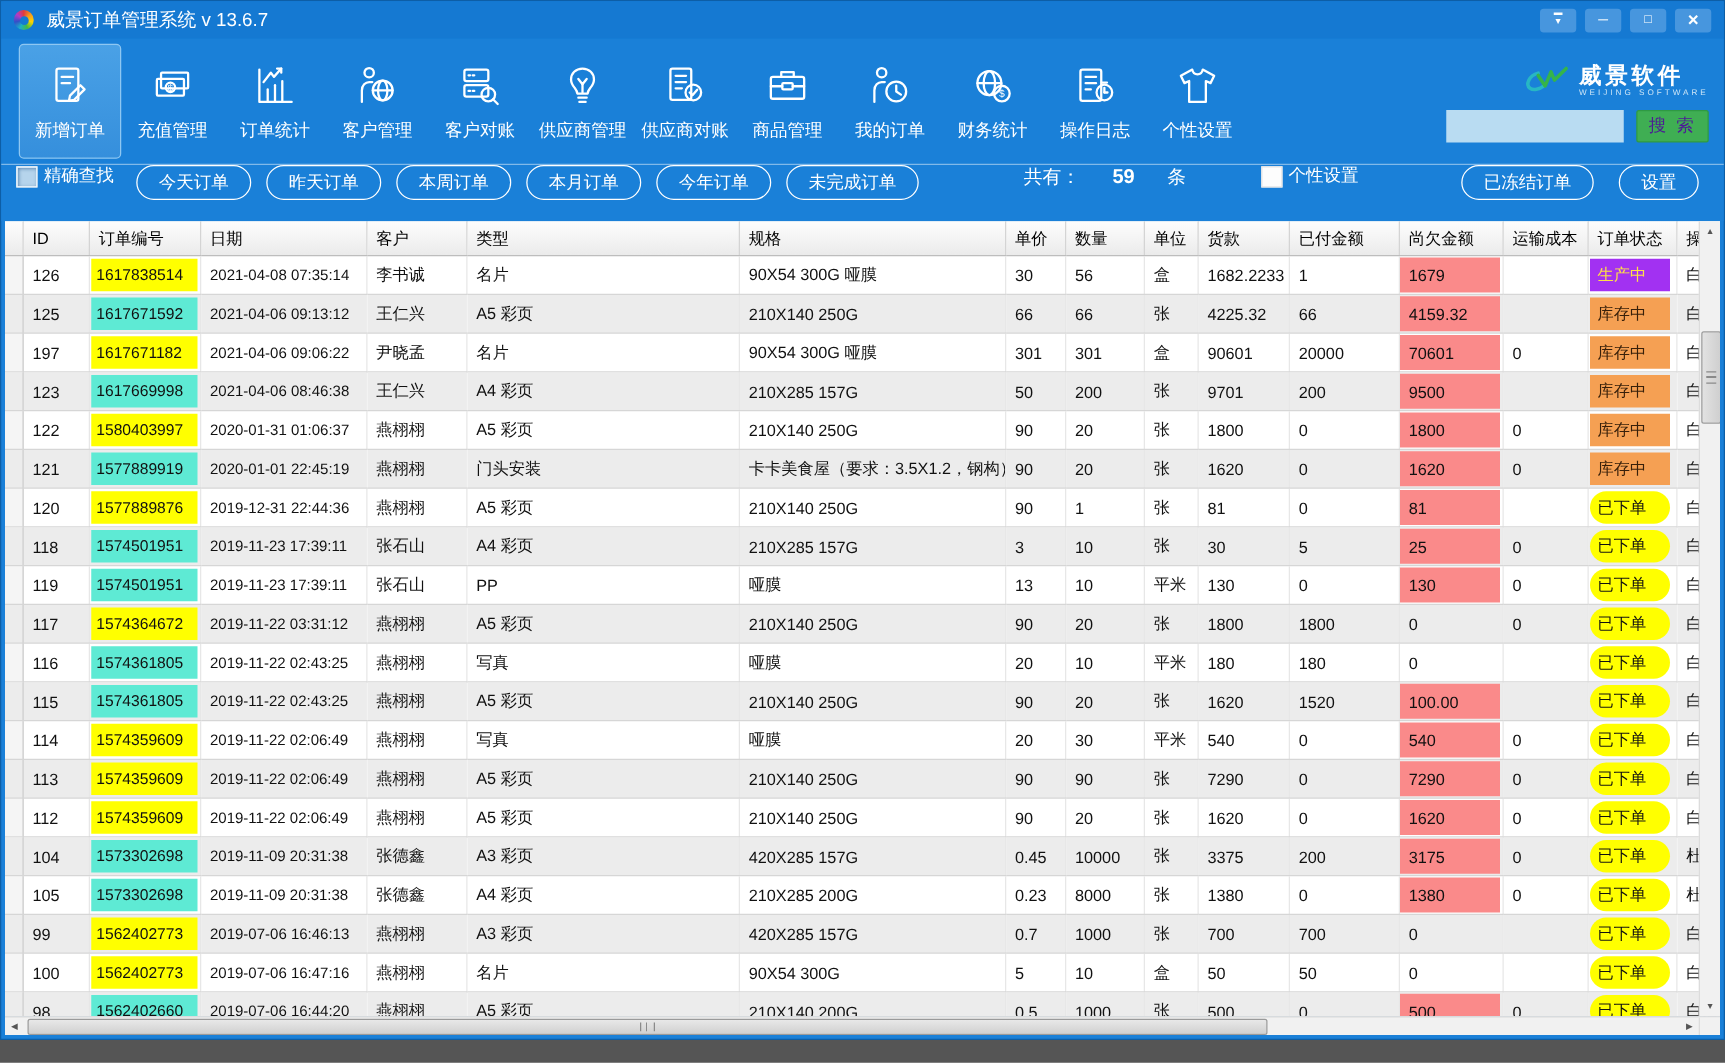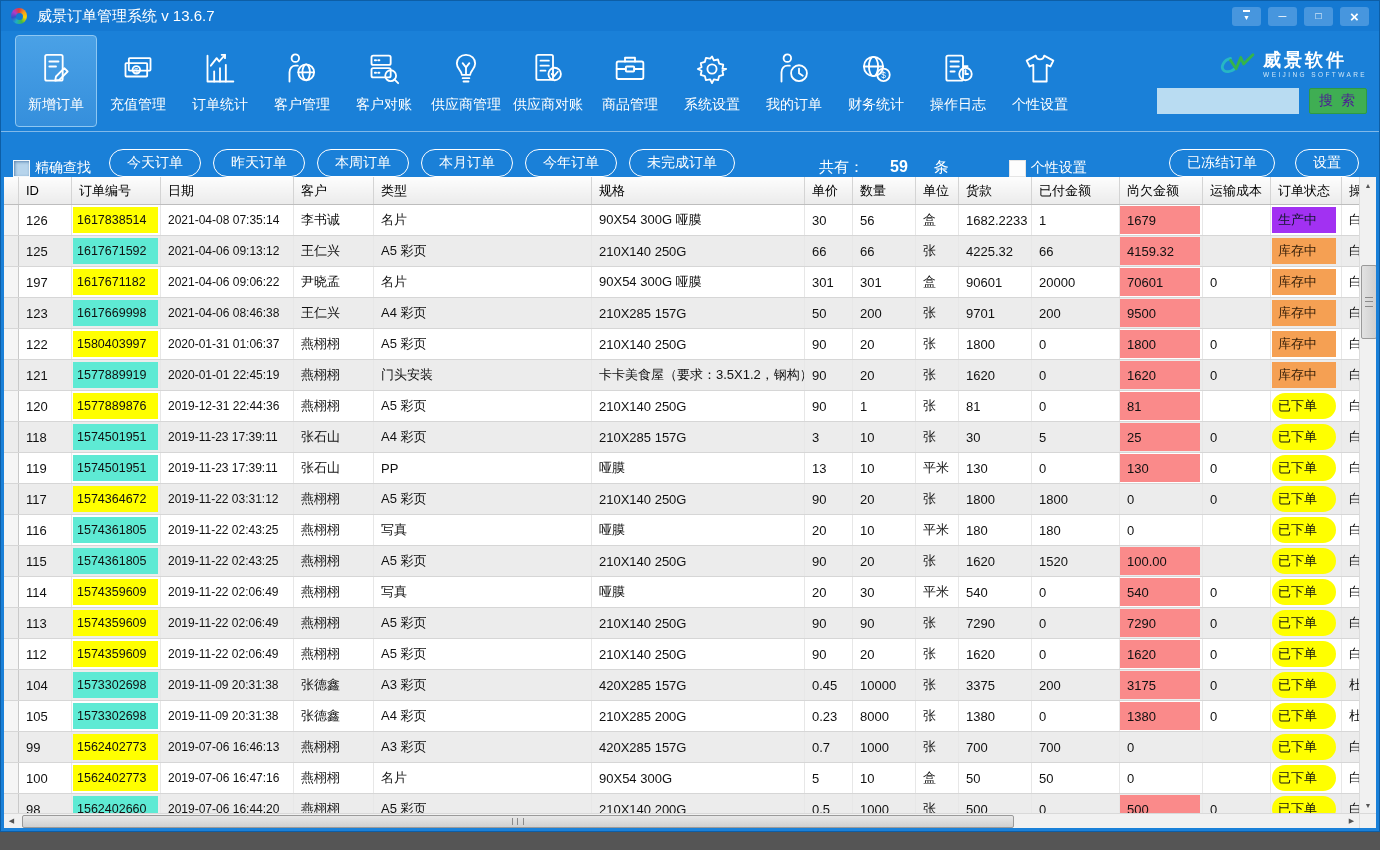--- a/index.html
+++ b/index.html
@@ -32,21 +32,21 @@
   .brand{display:flex;align-items:center;gap:6px;}
   .brand-text{display:flex;flex-direction:column;align-items:flex-start;line-height:1;}
   .brand-name{color:#fff;font-size:18px;font-weight:bold;letter-spacing:3px;}
   .brand-sub{color:#cfe6f7;font-size:6.5px;letter-spacing:2.4px;margin-top:3px;}
   .search-row{display:flex;align-items:center;gap:10px;}
   .search-input{width:142px;height:26px;border:none;background:#b9dcf2;outline:none;font-size:13px;padding:0 6px;box-sizing:border-box;}
   .search-btn{width:58px;height:26px;background:#3fae53;border:1px solid #2f9a43;color:#4c1d95;font-size:14px;letter-spacing:2px;
               font-family:inherit;border-radius:2px;}
 
   
-  .filterbar{height:45px;display:flex;align-items:flex-end;margin:0 -3px;padding:0 12px;background:#1a80d8;
+  .filterbar{height:45px;display:flex;align-items:flex-start;margin:0 -3px;padding:0 12px;background:#1a80d8;
              border-top:1px solid rgba(255,255,255,.45);color:#fff;}
   .cbgroup{display:flex;align-items:center;gap:5px;font-size:14px;white-space:nowrap;}
   .cb{width:15px;height:15px;flex:0 0 auto;border:1px solid #f2f7fb;background:#b6d4ec;
       box-shadow:inset 1px 1px 3px rgba(15,70,130,.55);}
   .cb.plain{background:#fdfdfd;box-shadow:none;border:1px solid #e5e5e5;}
   .quick-filters{display:flex;gap:12px;margin-left:18px;}
   .pill{height:28px;border:1px solid #fff;border-radius:14px;background:transparent;color:#fff;
         padding:0 17px;font-size:14px;font-family:inherit;white-space:nowrap;}
   .totals{display:flex;align-items:baseline;gap:26px;margin-left:84px;font-size:15px;}
   .total-num{font-size:16px;font-weight:bold;}
@@ -61,21 +61,21 @@
   td{height:30px;box-sizing:border-box;border-right:1px solid #e7e7e7;border-bottom:1px solid #d6d6d6;
      font-size:13px;color:#111;padding:0 0 0 7px;white-space:nowrap;overflow:hidden;}
   td.p0{padding:0;}
   tr.alt td{background:#ececec;}
   td.strip{background:#f5f5f5;border-right:1px solid #c9c9c9;padding:0;}
   .no-tag{height:26px;margin:2px 2px 2px 1px;display:flex;align-items:center;padding:0 4px;font-size:12.5px;}
   .no-yellow{background:#ffff00;}
   .no-purple{background:#5eead4;}
   .fill-red{height:28px;margin:1px 2px 1px 0;background:#fa8a8a;display:flex;align-items:center;padding-left:7px;}
   .status{height:26px;margin:2px 5px 2px 1px;display:flex;align-items:center;padding-left:6px;font-size:13px;}
-  .st-producing{background:#a231f2;color:#0f172a;}
+  .st-producing{background:#a231f2;color:#fde047;}
   .st-stock{background:#f5a053;color:#38200a;text-align:right;}
   .st-ordered{background:#ffff00;color:#111;border-radius:13px;}
   td.cell-date{font-size:12px;}
 
   
   .vscroll{position:absolute;top:0;right:0;bottom:0;width:17px;background:#f1f1f1;border-left:1px solid #dcdcdc;box-sizing:border-box;}
   .varrow{position:absolute;left:0;width:16px;height:16px;display:flex;align-items:center;justify-content:center;
           color:#555;font-size:7px;}
   .varrow.up{top:0;} .varrow.down{bottom:0;}
   .vthumb{position:absolute;left:1px;width:14px;top:88px;height:72px;background:linear-gradient(90deg,#e2e2e2,#cfcfcf);
@@ -192,27 +192,20 @@
         </div>
         <div class="titem">
           <svg class="ticon" viewBox="0 0 48 48">
             <rect x="8" y="15" width="32" height="21" rx="2"></rect>
             <path d="M18 15v-4.5h12V15"></path>
             <line x1="8" y1="24" x2="19" y2="24"></line>
             <line x1="29" y1="24" x2="40" y2="24"></line>
             <rect x="19" y="21" width="10" height="6" rx="1"></rect>
           </svg>
           <span class="tlabel">商品管理</span>
-        </div>
-        <div class="titem">
-          <svg class="ticon" viewBox="0 0 48 48">
-            <circle cx="24" cy="24" r="5.5"></circle>
-            <path d="M24 9l2.2 4.6 5-1 1.4 4.9 4.9 1.4-1 5L41 24l-4.5 2.1 1 5-4.9 1.4-1.4 4.9-5-1L24 41l-2.2-4.6-5 1-1.4-4.9-4.9-1.4 1-5L7 24l4.5-2.1-1-5 4.9-1.4 1.4-4.9 5 1z"></path>
-          </svg>
-          <span class="tlabel">系统设置</span>
         </div>
         <div class="titem">
           <svg class="ticon" viewBox="0 0 48 48">
             <circle cx="16" cy="11" r="4.5"></circle>
             <path d="M9 39V28c0-5 3.5-8 7-8h3"></path>
             <circle cx="30" cy="29" r="9.5"></circle>
             <path d="M30 23.5V29l4.5 3"></path>
           </svg>
           <span class="tlabel">我的订单</span>
         </div>

